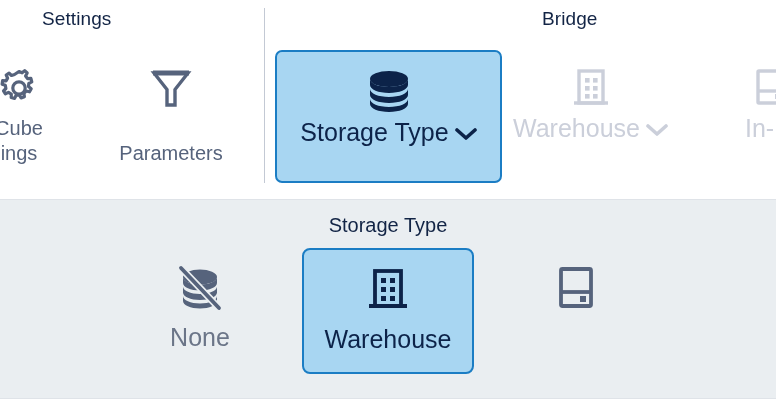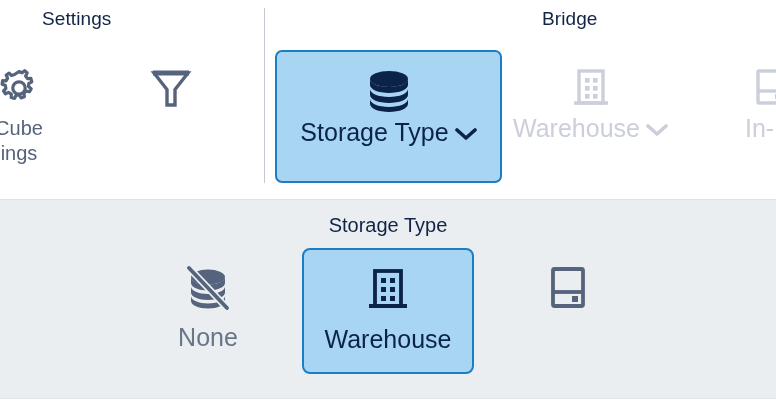--- a/index.html
+++ b/index.html
@@ -107,21 +107,21 @@
   }
 
   .panel-options {
     position: absolute;
     left: 0; top: 48px;
     width: 776px;
     height: 140px;
     display: flex;
     align-items: flex-start;
     justify-content: center;
-    gap: 8px;
+    gap: 16px;
   }
 
   .opt {
     width: 172px;
     height: 126px;
     display: flex;
     flex-direction: column;
     align-items: center;
     justify-content: flex-start;
     padding-top: 12px;
@@ -174,20 +174,21 @@
 
     <div class="tile" style="left:96px; top:62px; width:150px;">
       <div class="tile-icon">
         <svg width="42" height="44" viewBox="0 0 42 44" aria-hidden="true">
           <path d="M4 7h34L25 23.5V39h-8V23.5z" fill="none" stroke="#56637c" stroke-width="3.4" stroke-linejoin="miter"></path>
           <path d="M3 7h36" stroke="#56637c" stroke-width="5" stroke-linecap="butt"></path>
         </svg>
       </div>
       <div class="tile-label two-line">
         <br>
+        <span>Parameters</span>
       </div>
     </div>
 
     <div class="tile selected" style="left:275px; top:50px; width:227px; height:133px; padding-top:14px;">
       <div class="tile-icon">
         <svg width="54" height="50" viewBox="0 0 54 50" aria-hidden="true">
           <g fill="#0c2349">
             <ellipse cx="27" cy="12" rx="19" ry="8"></ellipse>
             <path d="M8 12v6c0 4.4 8.5 8 19 8s19-3.6 19-8v-6c0 4.4-8.5 8-19 8S8 16.4 8 12z"></path>
             <path d="M8 22v6c0 4.4 8.5 8 19 8s19-3.6 19-8v-6c0 4.4-8.5 8-19 8S8 26.4 8 22z"></path>

